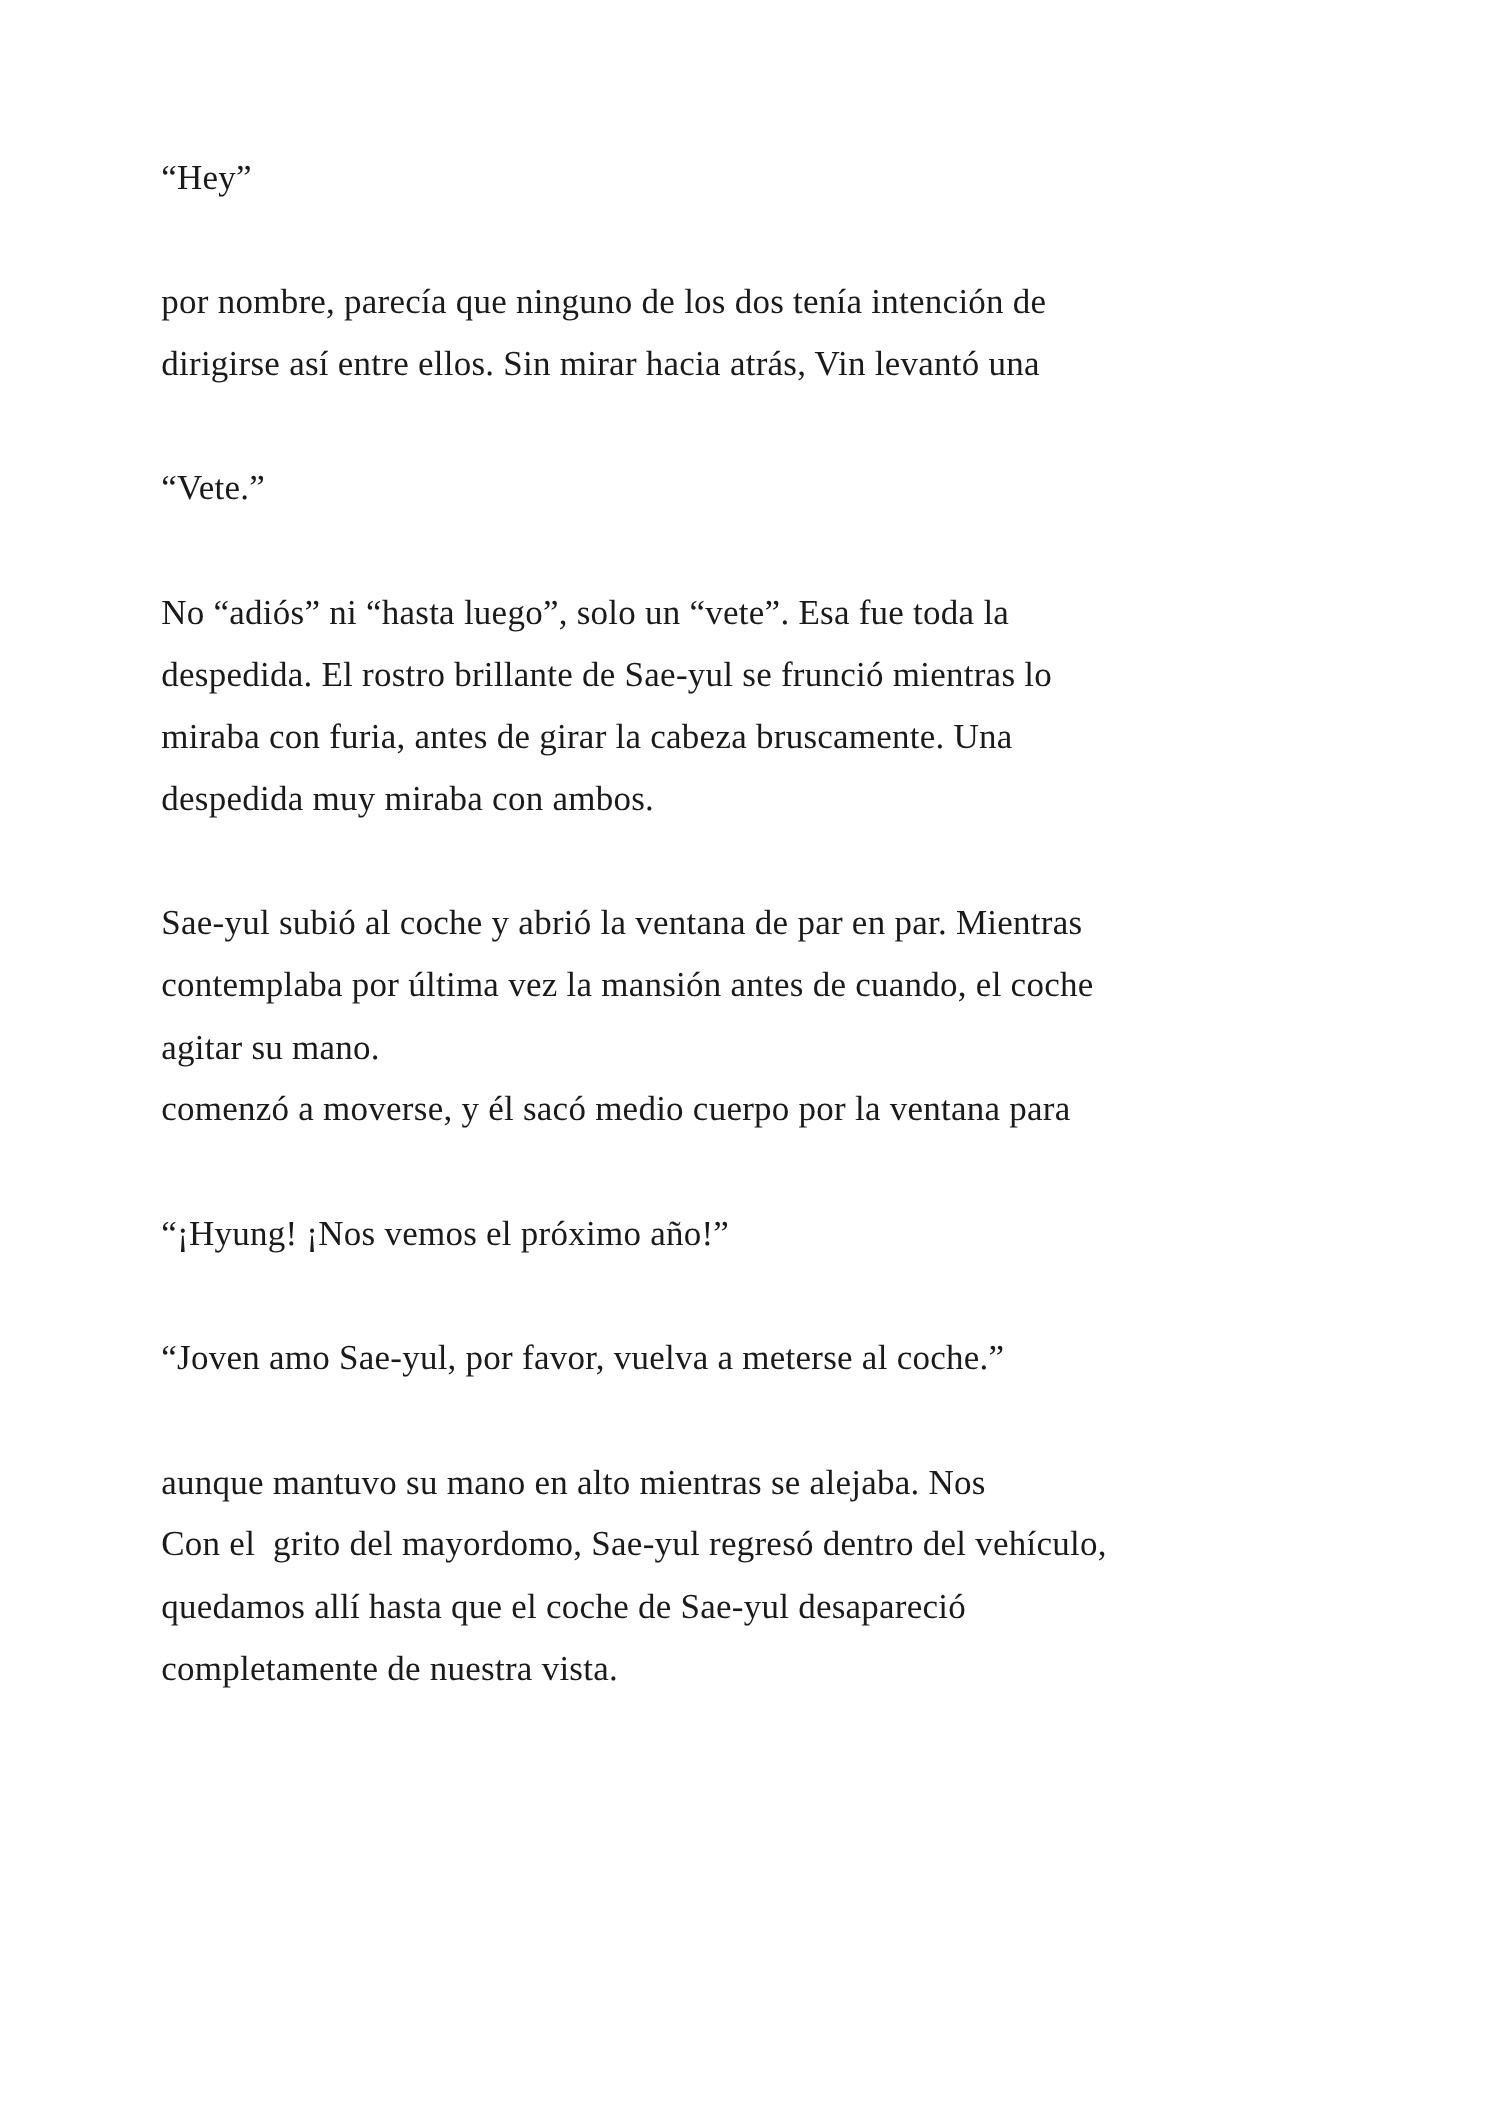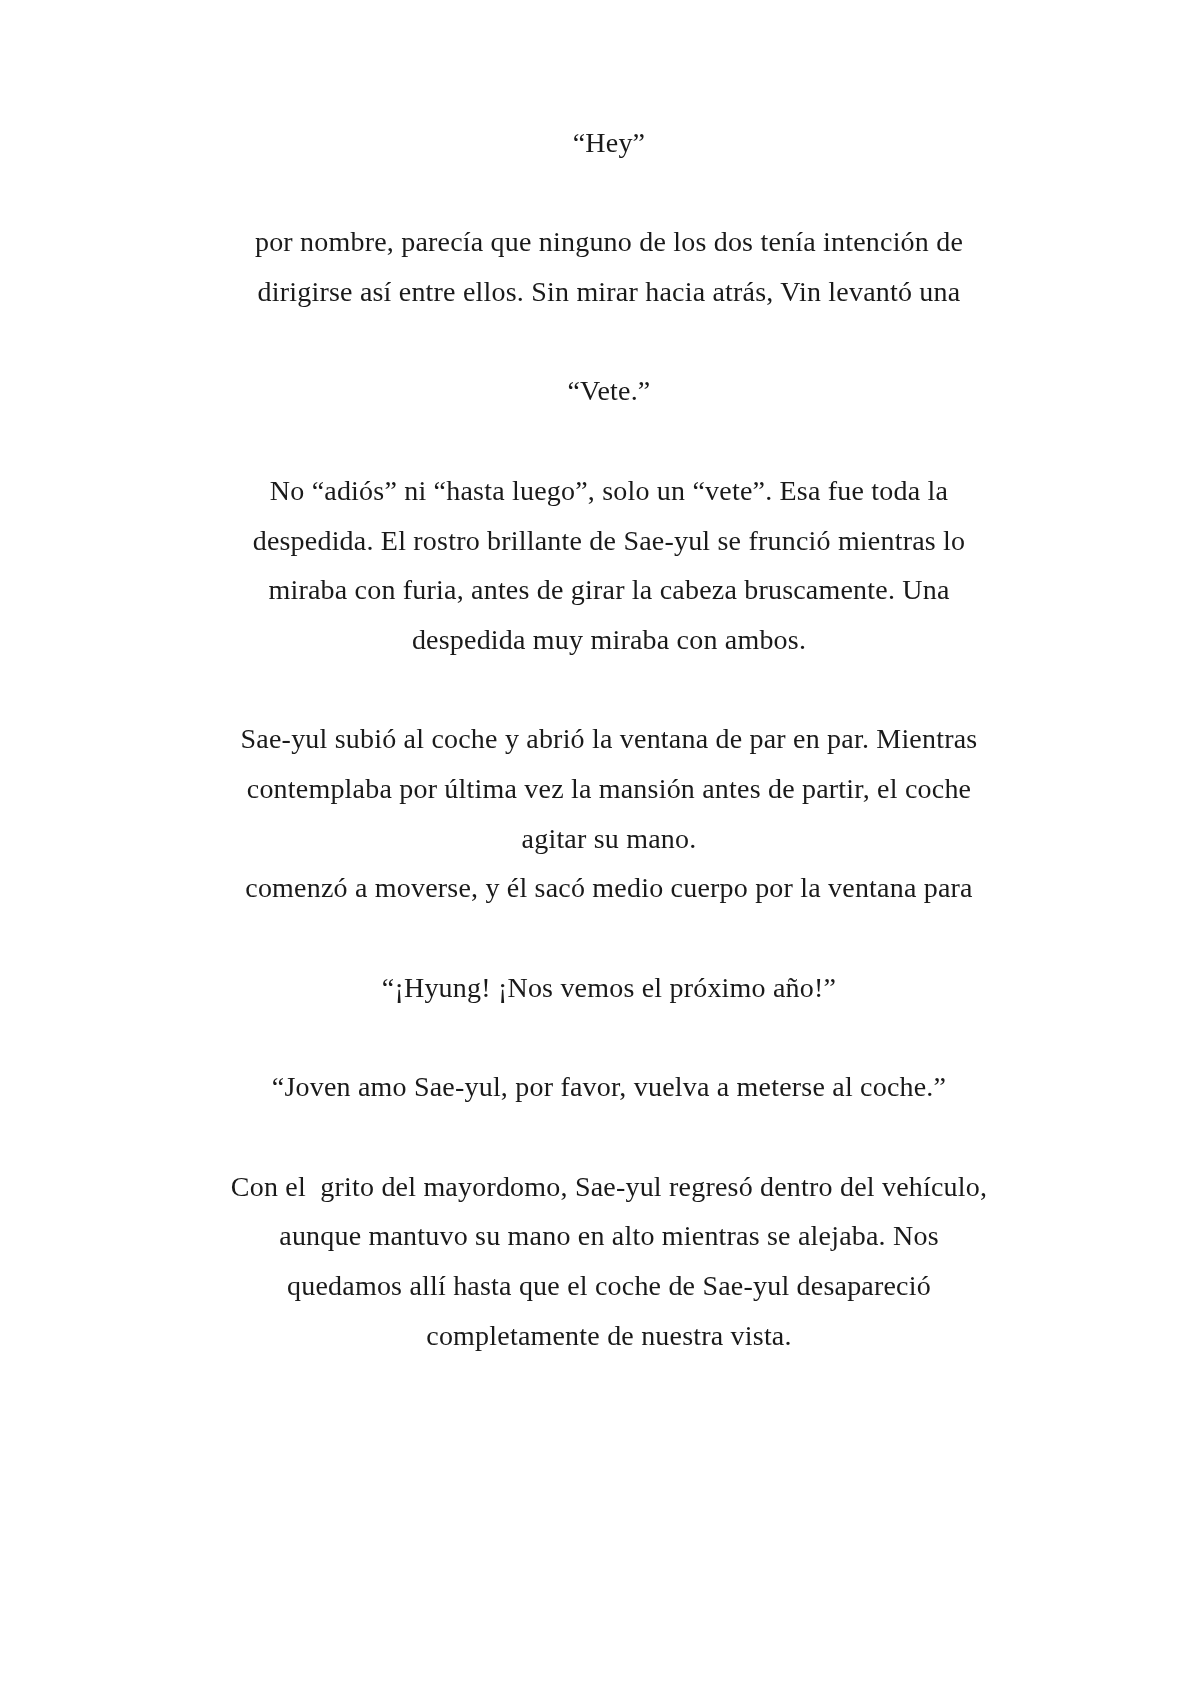--- a/index.html
+++ b/index.html
@@ -3,21 +3,21 @@
 <meta charset="utf-8">
 <style>
   html, body { margin: 0; padding: 0; background: #ffffff; }
   body { width: 1200px; height: 1700px; position: relative; overflow: hidden; }
   .page {
     position: absolute; left: 129px; top: 118px; width: 960px;
     font-family: "Liberation Serif", "DejaVu Serif", serif;
     font-size: 28px; line-height: 49.7px; color: #1a1a1a;
     letter-spacing: 0.2px;
   }
-  .para { margin: 0 0 49.7px 0; text-align: center; }
+  .para { margin: 0 0 49.7px 0; }
   .line { display: block; white-space: pre; }
 </style>
 </head>
 <body>
 
 <div class="page">
   <p class="para">
     <span class="line">“Hey”</span>
   </p>
   <p class="para">
@@ -28,29 +28,29 @@
     <span class="line">“Vete.”</span>
   </p>
   <p class="para">
     <span class="line">No “adiós” ni “hasta luego”, solo un “vete”. Esa fue toda la</span>
     <span class="line">despedida. El rostro brillante de Sae-yul se frunció mientras lo</span>
     <span class="line">miraba con furia, antes de girar la cabeza bruscamente. Una</span>
     <span class="line">despedida muy miraba con ambos.</span>
   </p>
   <p class="para">
     <span class="line">Sae-yul subió al coche y abrió la ventana de par en par. Mientras</span>
-    <span class="line">contemplaba por última vez la mansión antes de partir, el coche</span>
+    <span class="line">contemplaba por última vez la mansión antes de cuando, el coche</span>
     <span class="line">agitar su mano.</span>
     <span class="line">comenzó a moverse, y él sacó medio cuerpo por la ventana para</span>
   </p>
   <p class="para">
     <span class="line">“¡Hyung! ¡Nos vemos el próximo año!”</span>
   </p>
   <p class="para">
     <span class="line">“Joven amo Sae-yul, por favor, vuelva a meterse al coche.”</span>
   </p>
   <p class="para">
+    <span class="line">aunque mantuvo su mano en alto mientras se alejaba. Nos</span>
     <span class="line">Con el  grito del mayordomo, Sae-yul regresó dentro del vehículo,</span>
-    <span class="line">aunque mantuvo su mano en alto mientras se alejaba. Nos</span>
     <span class="line">quedamos allí hasta que el coche de Sae-yul desapareció</span>
     <span class="line">completamente de nuestra vista.</span>
   </p>
 </div>
 
 </body></html>

